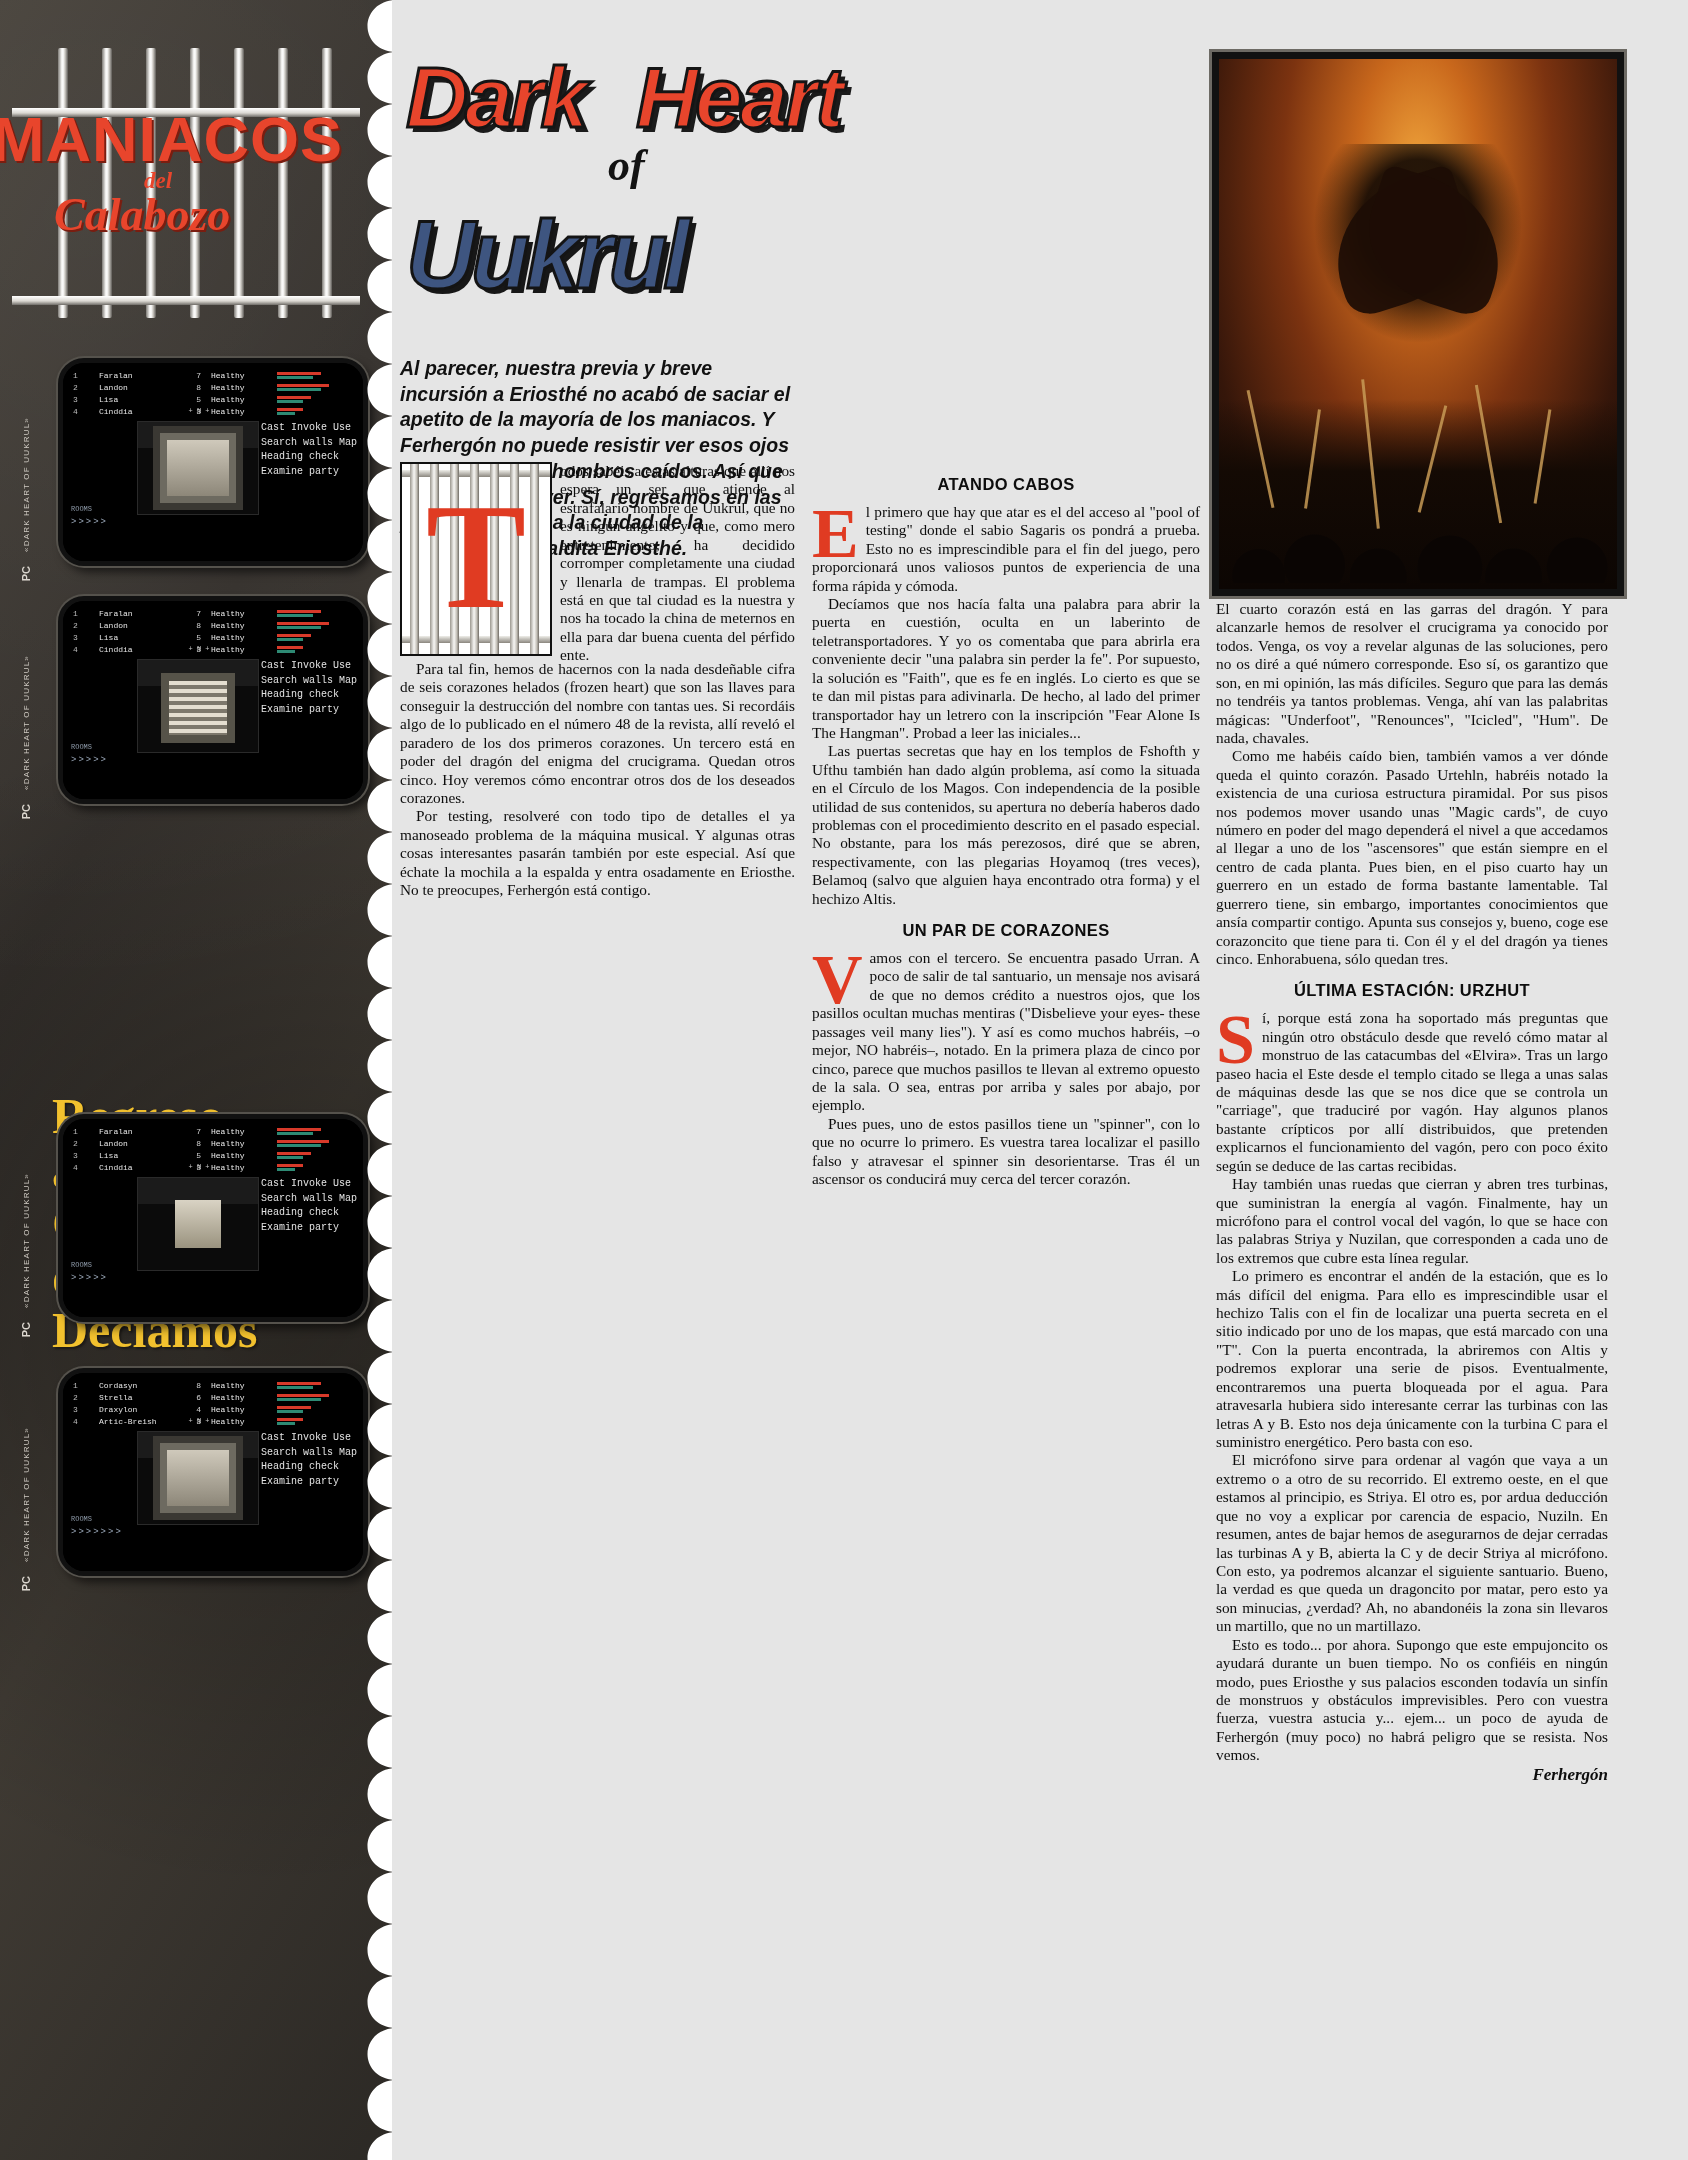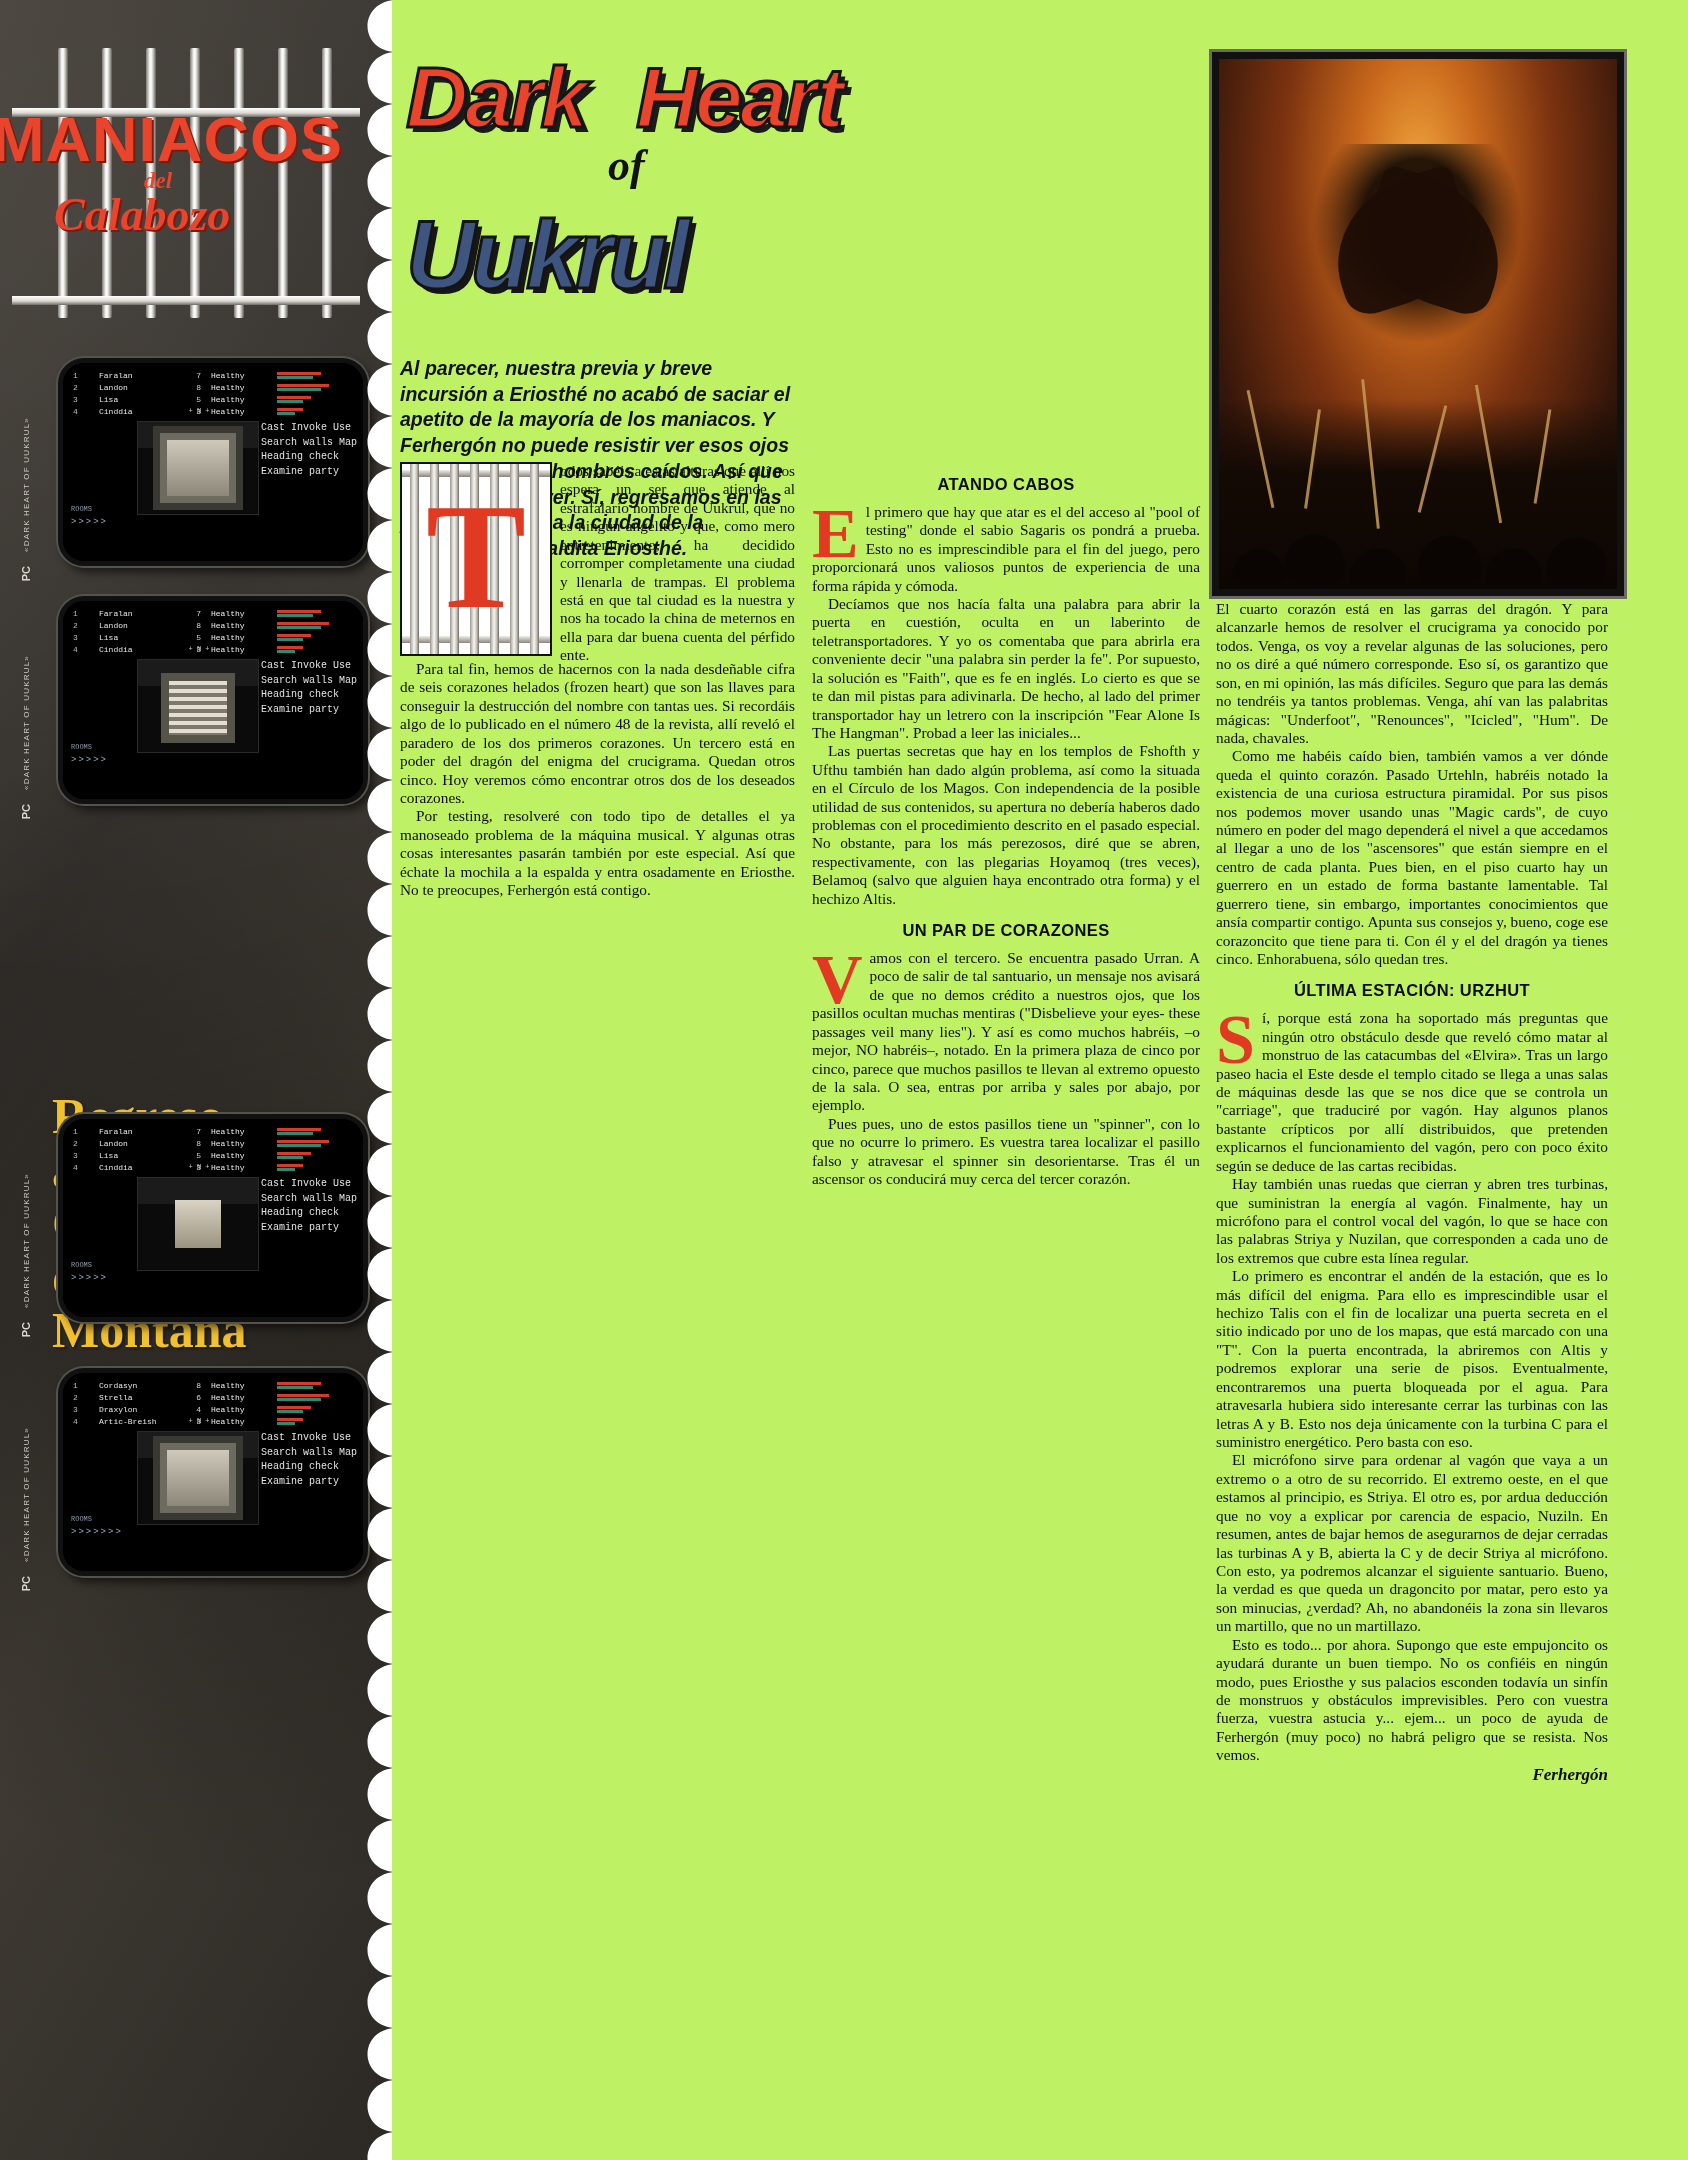--- a/index.html
+++ b/index.html
@@ -87,21 +87,21 @@
   .compass{position:absolute;left:108px;top:44px;width:56px;height:12px;
      font-family:"Liberation Mono",monospace;font-size:7px;color:#c9c9c9;
      text-align:center;}
   .runes{position:absolute;left:8px;bottom:34px;
      font-family:"Liberation Mono",monospace;font-size:9px;color:#9aa7b8;
      letter-spacing:2px;}
   .runelabel{position:absolute;left:8px;bottom:48px;
      font-family:"Liberation Mono",monospace;font-size:7px;color:#8d99a8;}
 
   
-  .main{position:absolute;left:392px;top:0;width:1296px;height:2160px;background:#bef264;}
+  .main{position:absolute;left:392px;top:0;width:1296px;height:2160px;background:#e5e5e5;}
 
   
   .title-wrap{position:absolute;left:8px;top:48px;width:560px;height:300px;}
   .t-dark{position:absolute;left:6px;top:0;font-family:"Liberation Sans",sans-serif;
      font-weight:bold;font-style:italic;font-size:86px;letter-spacing:-3px;
      color:#e8452c;-webkit-text-stroke:3px #151515;
      text-shadow:5px 5px 0 #1b1b1b;}
   .t-heart{position:absolute;left:236px;top:0;font-family:"Liberation Sans",sans-serif;
      font-weight:bold;font-style:italic;font-size:86px;letter-spacing:-3px;
      color:#e8452c;-webkit-text-stroke:3px #151515;
@@ -198,21 +198,21 @@
     <div class="m1">MANIACOS</div>
     <div class="m2">del</div>
     <div class="m3">Calabozo</div>
   </div>
 
   <div class="yellow-head" id="yellow-head">
       <div>Regreso</div>
       <div>a la</div>
       <div>Ciudad</div>
       <div>de la</div>
-      <div>Montaña</div>
+      <div>Decíamos</div>
     </div>
 
   <div class="vhead" style="top:372px;height:180px;">«DARK HEART OF UUKRUL»</div>
   <div class="vpc" style="top:566px;">PC</div>
 
   <div class="vhead" style="top:610px;height:180px;">«DARK HEART OF UUKRUL»</div>
   <div class="vpc" style="top:804px;">PC</div>
 
   <div class="vhead" style="top:1128px;height:180px;">«DARK HEART OF UUKRUL»</div>
   <div class="vpc" style="top:1322px;">PC</div>

